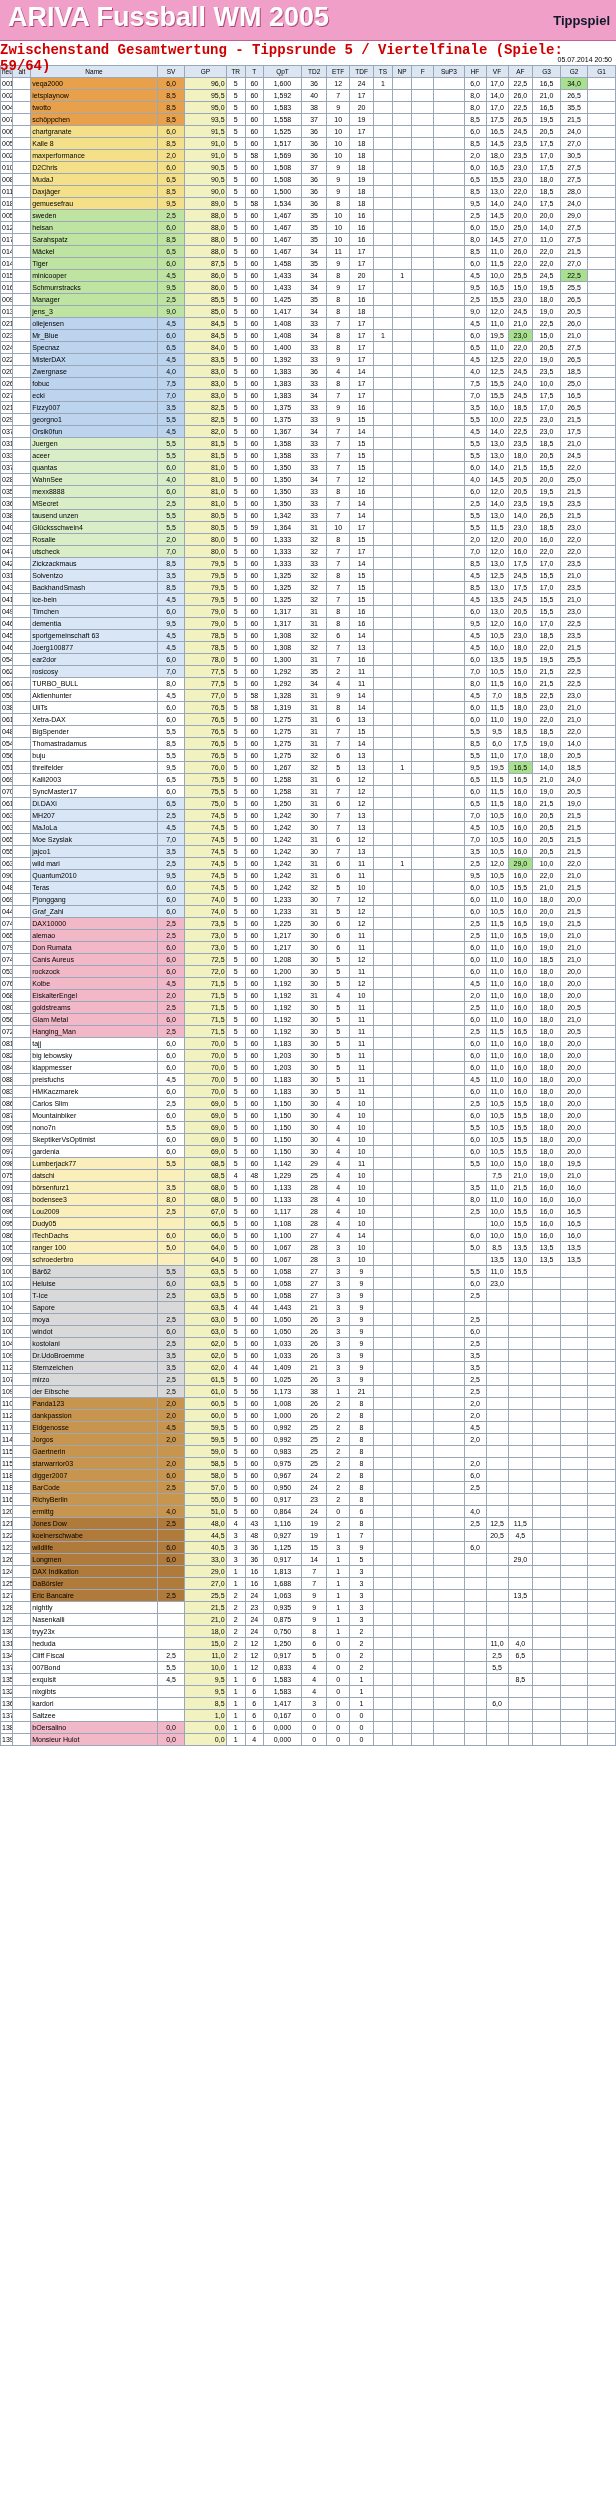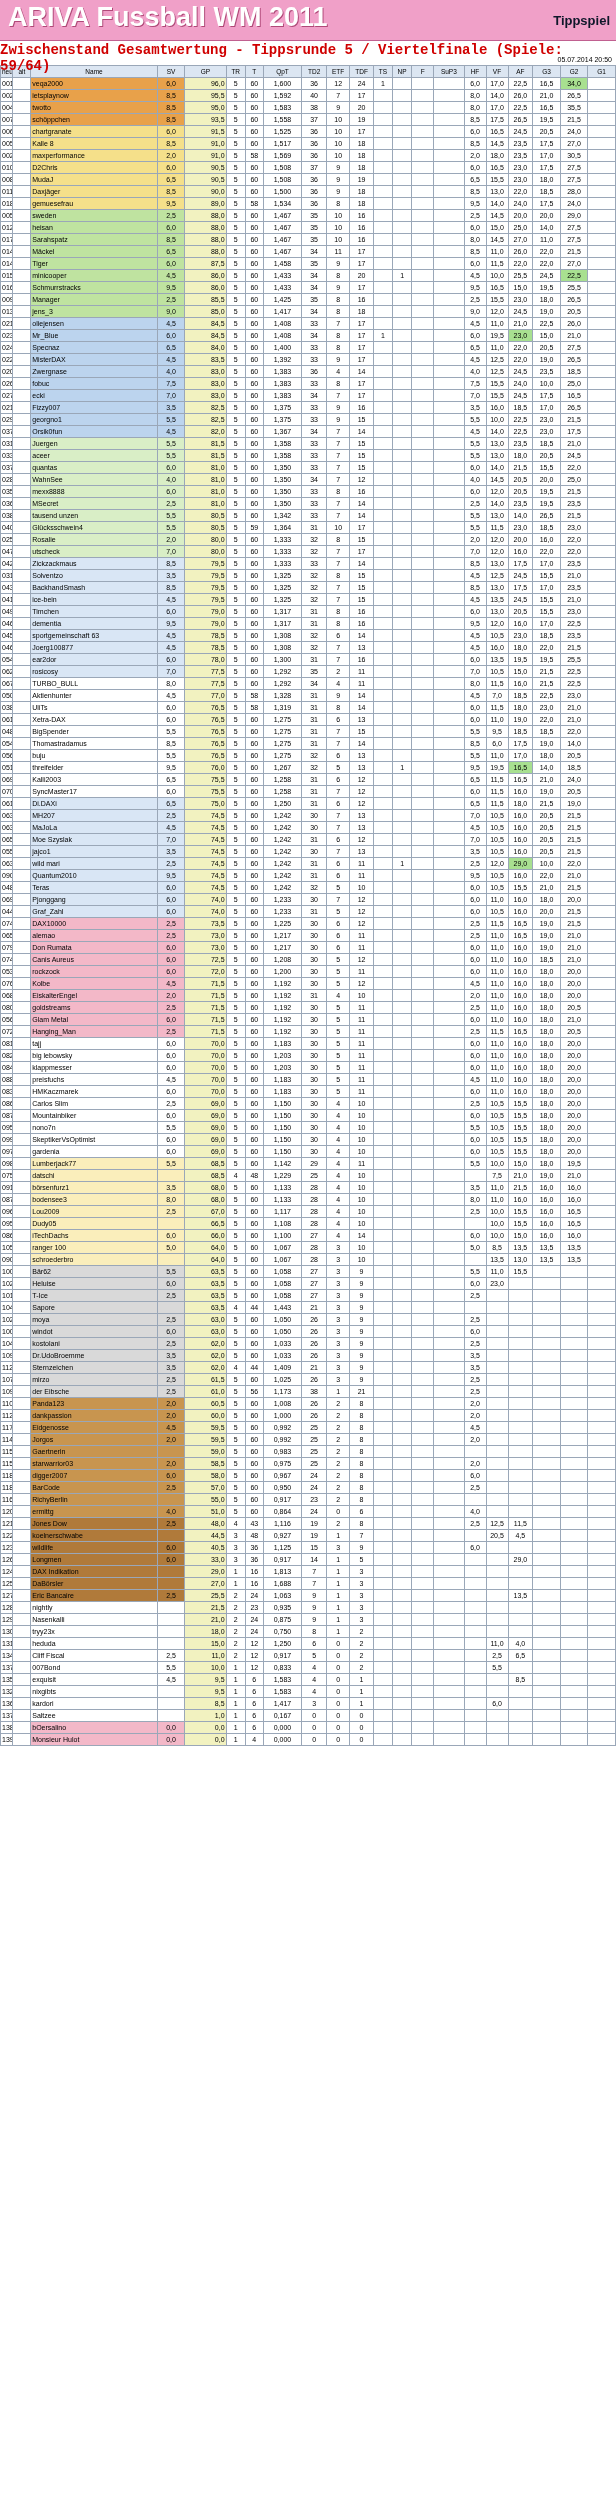--- a/index.html
+++ b/index.html
@@ -50,21 +50,21 @@
   .gpcell{background:#f2f2c0;font-weight:bold;text-align:right}
 
   .hl-green{background:#a8e090;font-weight:bold}
 </style>
 </head>
 <body>
 
 <div id="page">
 
   <div class="banner">
-    <div class="title">ARIVA Fussball WM 2011</div>
+    <div class="title">ARIVA Fussball WM 2005</div>
     <div class="tipp">Tippspiel</div>
   </div>
 
   <div class="subbar">
     <div class="sub">Zwischenstand Gesamtwertung - Tippsrunde 5 / Viertelfinale (Spiele: 59/64)</div>
   </div>
   <div style="position:relative;height:10px">
     <div class="stamp">05.07.2014 20:50</div>
   </div>
 

